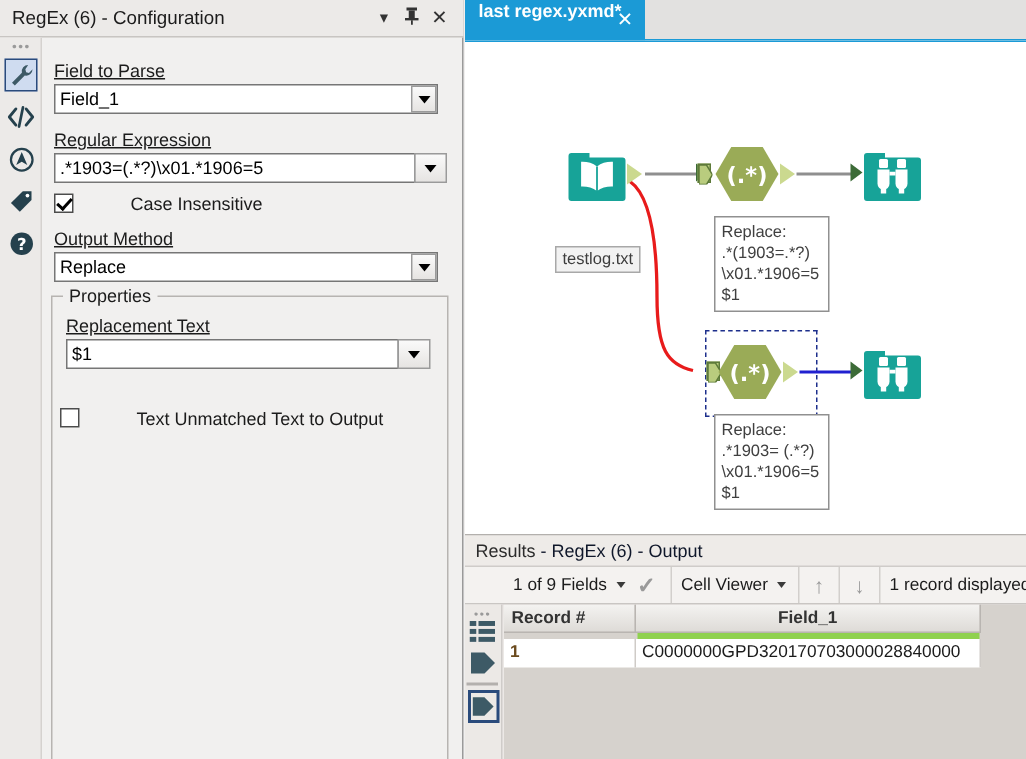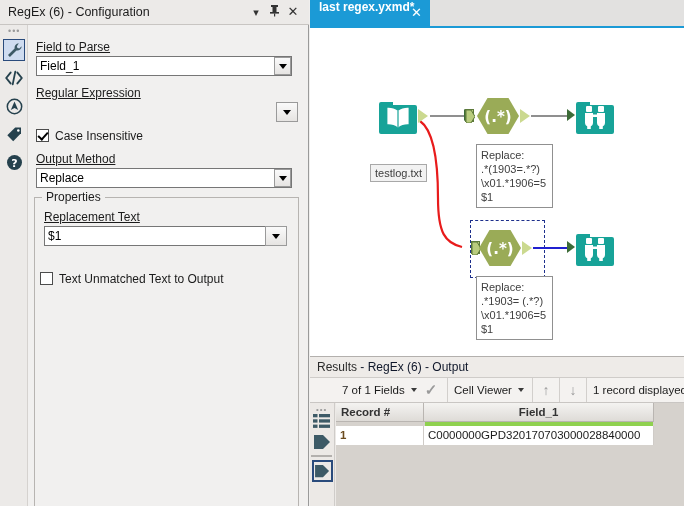--- a/index.html
+++ b/index.html
@@ -111,20 +111,21 @@
     width: 0; height: 0;
     border-left: 4px solid transparent;
     border-right: 4px solid transparent;
     border-top: 5px solid #000;
   }
   .chk-row {
     position: absolute;
     height: 15px;
     display: flex; align-items: center;
     cursor: default;
+    gap: 32px;
   }
   .chkbox {
     width: 13px; height: 13px;
     background: #fff;
     border: 1px solid #4c4c4c;
     box-sizing: border-box;
     position: relative;
     flex: 0 0 auto;
   }
   .chkbox.on::after {
@@ -436,20 +437,21 @@
       </div>
     </div>
 
     <div class="lbl" style="left:36px; top:40px;">Field to Parse</div>
     <div class="txtbox" style="left:36px; top:56px; width:256px;">Field_1</div>
     <div class="combo-arrow" style="left:274px; top:57px;">
       <i></i>
     </div>
 
     <div class="lbl" style="left:36px; top:86px;">Regular Expression</div>
+    <div class="txtbox" style="left:36px; top:102px; width:241px;">.*1903=(.*?)\x01.*1906=5</div>
     <div class="combo-arrow" style="left:276px; top:102px; width:22px; height:20px;">
       <i></i>
     </div>
 
     <div class="chk-row" style="left:36px; top:128px;">
       <span class="chkbox on"></span>
       <span class="chk-label">Case Insensitive</span>
     </div>
 
     <div class="lbl" style="left:36px; top:152px;">Output Method</div>
@@ -578,21 +580,21 @@
     <div id="results">
 
       <div id="results-header"></div>
       <div id="results-title">
         <span>Results</span><span class="dim"> - RegEx (6) - Output</span>
       </div>
 
       <div id="results-toolbar">
 
         <div class="tbar-cell" style="left:26px; width:112px;">
-          <span>7 of 1 Fields</span>
+          <span>1 of 9 Fields</span>
           <span class="mini-caret"></span>
           <span style="margin-left:8px; color:#9a9a9a; font-size:15px; font-weight:bold;">✓</span>
         </div>
 
         <div class="tbar-cell" style="left:138px; width:85px;">
           <span>Cell Viewer</span>
           <span class="mini-caret"></span>
         </div>
 
         <div class="tbar-cell" style="left:223px; width:27px; justify-content:center; color:#9a9a9a; font-size:14px;">↑</div>

